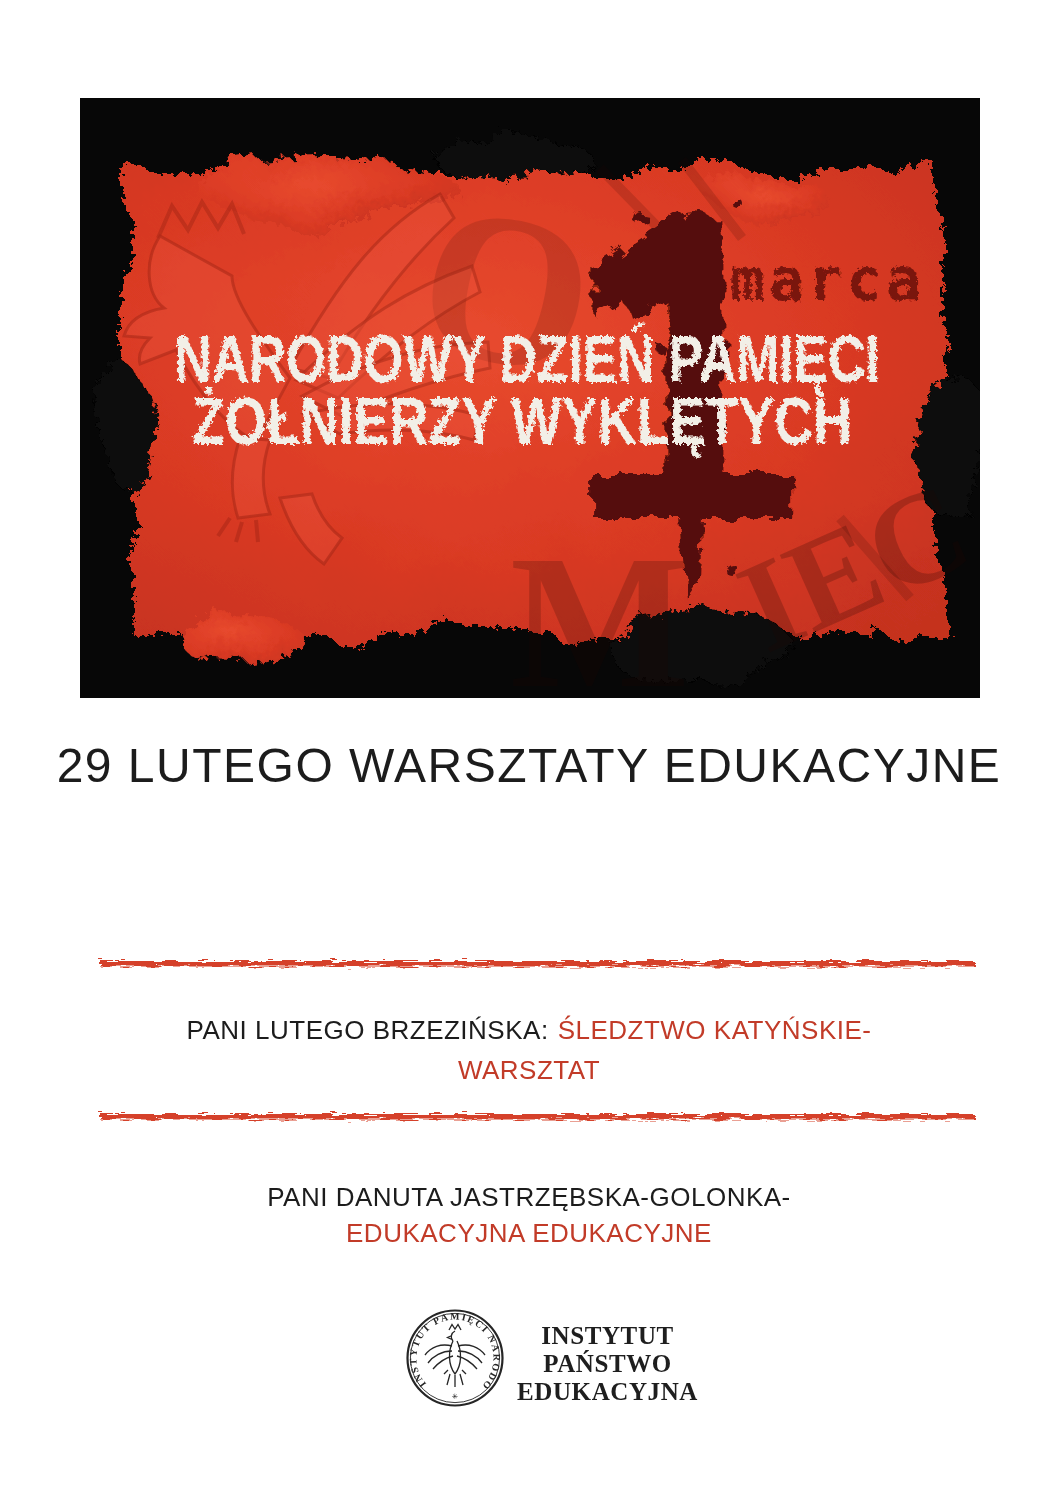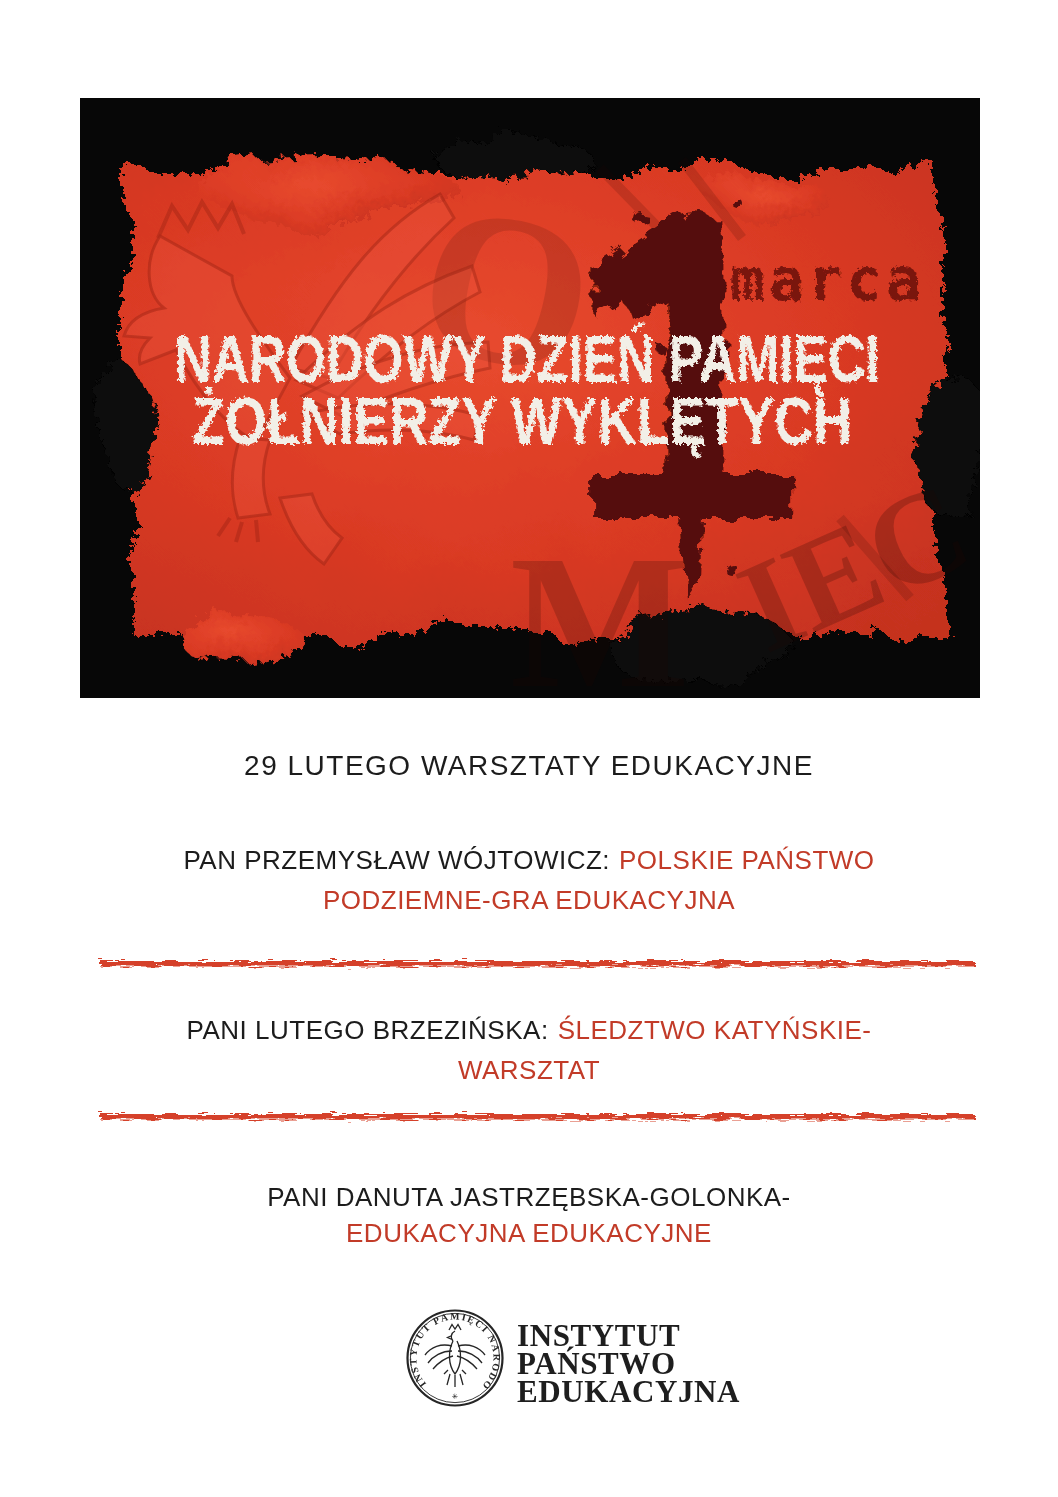--- a/index.html
+++ b/index.html
@@ -3,43 +3,43 @@
 <meta charset="utf-8">
 <style>
   html,body{margin:0;padding:0;background:#e9e9e9;}
   .page{
     position:relative;width:1058px;height:1497px;background:var(--page-bg,#fff);
     font-family:"Liberation Sans",sans-serif;overflow:hidden;margin:0 auto;
   }
   .banner{position:absolute;left:80px;top:98px;width:900px;height:600px;}
   .headline{
     position:absolute;left:0;right:0;top:740px;text-align:center;
-    font-size:28px;line-height:52px;letter-spacing:1.5px;color:var(--text-black,#1c1c1c);
+    font-size:48px;line-height:52px;letter-spacing:1.5px;color:var(--text-black,#1c1c1c);
   }
   .session{
     position:absolute;left:139px;width:780px;text-align:center;
     font-size:26px;line-height:40px;letter-spacing:.5px;color:var(--text-black,#1c1c1c);
   }
   .s1{top:840px;}
   .s2{top:1010px;}
   .s3a{top:1157px;margin-top:20px;}
   .s3b{top:1213px;color:var(--accent-red,#c23b28);}
   .presenter{margin-right:9px;}
   .topic{color:var(--accent-red,#c23b28);}
   .divider{position:absolute;left:95px;width:885px;height:14px;}
   .d1{top:957px;}
   .d2{top:1110px;}
   .divider rect{fill:var(--divider-red,#d5402c);}
   .seal{position:absolute;left:405px;top:1308px;}
   .seal .ink{stroke:#262626;fill:none;}
   .seal text{fill:#262626;}
   .wordmark{
     position:absolute;left:517px;top:1322px;
-    font-family:"Liberation Serif",serif;font-weight:700;font-size:31px;
-    line-height:28px;letter-spacing:.6px;color:#1e1e1e;
+    font-family:"Liberation Serif",serif;font-weight:700;font-size:25px;
+    line-height:28px;letter-spacing:.6px;color:#1e1e1e;text-align:center;
   }
   
   .splash-fill{fill:url(#redG);}
   .numeral{font-family:"Liberation Sans",sans-serif;font-weight:700;font-size:430px;fill:var(--dark-red,#55100a);}
   .marca{font-family:"DejaVu Sans Mono",monospace;font-weight:700;font-size:58px;letter-spacing:4px;fill:var(--marca-red,#7a140c);}
   .banner-title{font-family:"Liberation Sans",sans-serif;font-weight:700;font-size:66px;fill:var(--title-white,#f2efe7);}
   .wm-letter{font-family:"Liberation Serif",serif;font-weight:700;fill:#230502;}
   .eagle-fill{fill:#ed5a43;fill-opacity:.5;stroke:#8c1d0f;stroke-opacity:.65;stroke-width:3;}
   .eagle-line{stroke:#8c1d0f;stroke-opacity:.6;stroke-width:4;fill:none;}
 </style>
@@ -129,23 +129,20 @@
 
       <g filter="url(#fTxt)">
         <text x="447" y="284" text-anchor="middle" class="banner-title" textLength="705" lengthAdjust="spacingAndGlyphs">NARODOWY DZIEŃ PAMIĘCI</text>
         <text x="442" y="346" text-anchor="middle" class="banner-title" textLength="660" lengthAdjust="spacingAndGlyphs">ŻOŁNIERZY WYKLĘTYCH</text>
       </g>
     </svg>
   </div>
 
   <div class="headline">29 LUTEGO WARSZTATY EDUKACYJNE</div>
 
-  <div class="session s1">
-    <span class="presenter">PAN PRZEMYSŁAW WÓJTOWICZ:</span><span class="topic">POLSKIE PAŃSTWO PODZIEMNE-GRA EDUKACYJNA</span>
-  </div>
 
   <svg class="divider d1" viewBox="0 0 885 14" preserveAspectRatio="none">
     <rect x="5" y="4" width="875" height="5.5" filter="url(#fDiv)"></rect>
     <rect x="5" y="5.5" width="875" height="3" filter="url(#fDiv)"></rect>
   </svg>
 
   <div class="session s2">
     <span class="presenter">PANI LUTEGO BRZEZIŃSKA:</span><span class="topic">ŚLEDZTWO KATYŃSKIE- WARSZTAT</span>
   </div>
 

